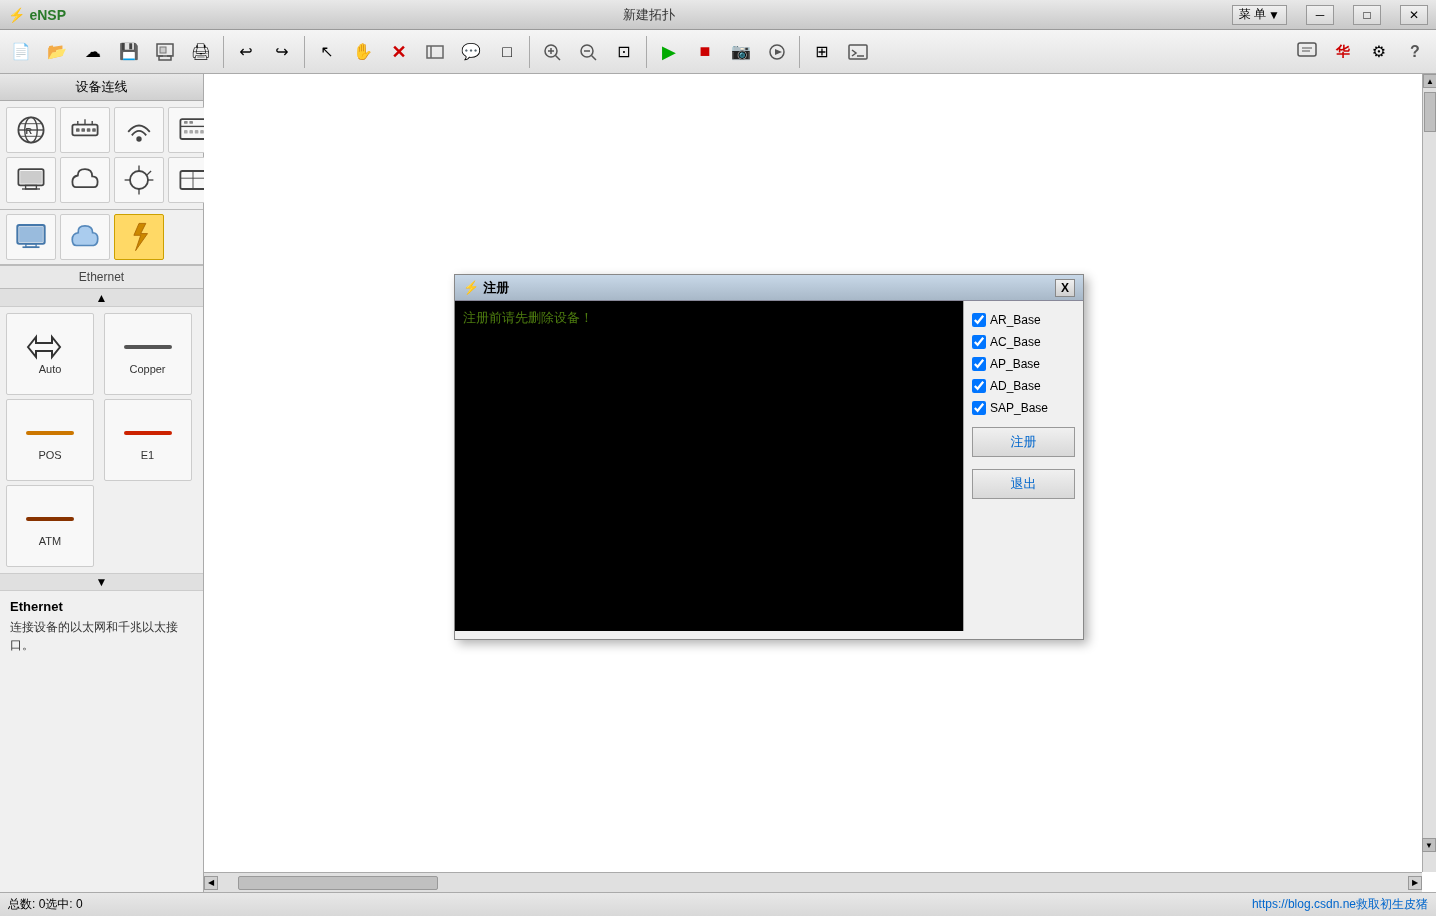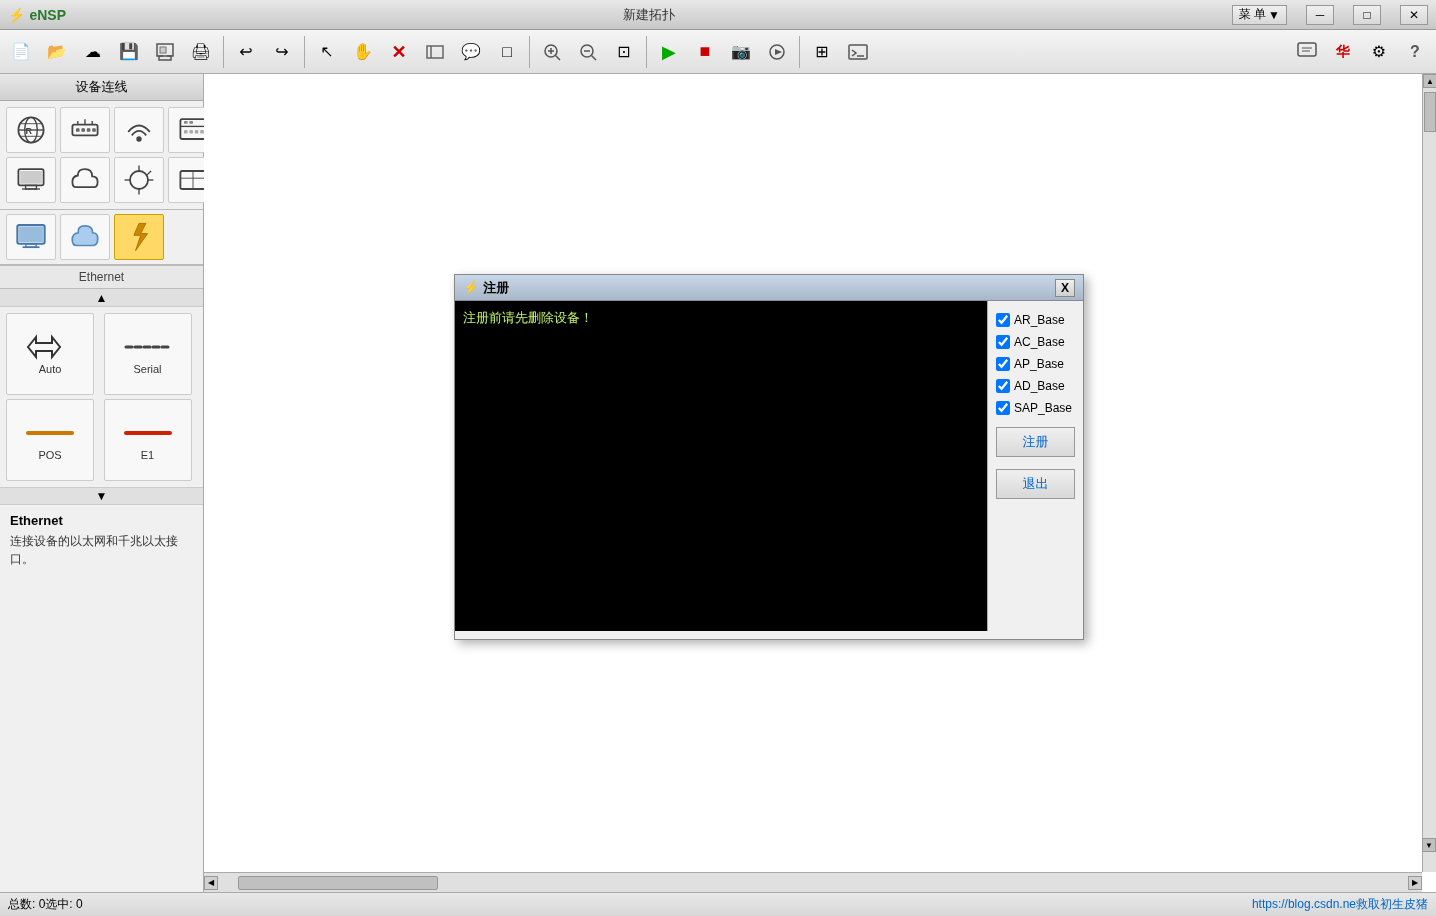--- a/index.html
+++ b/index.html
@@ -124,25 +124,25 @@
       padding: 4px 8px; height: 26px; border-bottom: 1px solid #889;
     }
     #dialog-title { font-size: 13px; font-weight: bold; display: flex; align-items: center; gap: 4px; }
     #dialog-close {
       width: 20px; height: 18px; background: linear-gradient(to bottom, #f0f0f0, #d0d0d0);
       border: 1px solid #888; display: flex; align-items: center; justify-content: center;
       cursor: pointer; font-size: 12px; font-weight: bold;
     }
     #dialog-body { display: flex; height: 330px; }
     #dialog-terminal {
-      flex: 1; background: #000; color: #bef264; font-family: monospace; font-size: 13px;
+      flex: 1; background: #000; color: #4d7c0f; font-family: monospace; font-size: 13px;
       padding: 8px;
     }
     #dialog-sidebar {
-      width: 96px; background: #f0f0f0; border-left: 1px solid #aaa;
+      width: 120px; background: #f0f0f0; border-left: 1px solid #aaa;
       padding: 12px 8px; display: flex; flex-direction: column; gap: 8px;
     }
     .checkbox-item { display: flex; align-items: center; gap: 4px; font-size: 12px; }
     .checkbox-item input[type=checkbox] { width: 14px; height: 14px; }
     .dialog-btn {
       width: 100%; height: 30px; background: linear-gradient(to bottom, #f0f0f0, #d8d8d8);
       border: 1px solid #999; cursor: pointer; font-size: 13px; margin-top: 4px;
       color: #0066cc;
     }
     #dialog-bottom { height: 8px; }
@@ -363,42 +363,48 @@
 
     <div id="cable-icons-grid">
 
       <div class="cable-item">
         <svg width="52" height="28" viewBox="0 0 52 28">
           <polygon points="4,14 12,4 12,10 28,10 28,4 36,14 28,24 28,18 12,18 12,24" fill="none" stroke="#333" stroke-width="2"></polygon>
         </svg>
         <span class="label">Auto</span>
       </div>
 
-
       <div class="cable-item">
         <svg width="52" height="28" viewBox="0 0 52 28">
-          <line x1="4" y1="14" x2="48" y2="14" stroke="#444" stroke-width="3" stroke-dasharray="6,3" stroke-linecap="round"></line>
-        </svg>
-        <span class="label">Serial</span>
-      </div>
+          <line x1="4" y1="14" x2="48" y2="14" stroke="#555" stroke-width="4" stroke-linecap="round"></line>
+        </svg>
+        <span class="label">Copper</span>
+      </div>
+
 
       <div class="cable-item">
         <svg width="52" height="28" viewBox="0 0 52 28">
           <line x1="4" y1="14" x2="48" y2="14" stroke="#cc7700" stroke-width="4" stroke-linecap="round"></line>
         </svg>
         <span class="label">POS</span>
       </div>
 
       <div class="cable-item">
         <svg width="52" height="28" viewBox="0 0 52 28">
           <line x1="4" y1="14" x2="48" y2="14" stroke="#cc2200" stroke-width="4" stroke-linecap="round"></line>
         </svg>
         <span class="label">E1</span>
       </div>
 
+      <div class="cable-item">
+        <svg width="52" height="28" viewBox="0 0 52 28">
+          <line x1="4" y1="14" x2="48" y2="14" stroke="#883300" stroke-width="4" stroke-linecap="round"></line>
+        </svg>
+        <span class="label">ATM</span>
+      </div>
 
     </div>
 
     <div id="cable-scroll-down" style="width:100%; height:18px; background:#e0e0e0; border:none; cursor:pointer; display:flex; align-items:center; justify-content:center; border-top:1px solid #ccc; border-bottom:1px solid #ccc;">
       <span>▼</span>
     </div>
 
     <div id="sidebar-description">
       <div id="desc-title">Ethernet</div>
       <div id="desc-text">连接设备的以太网和千兆以太接口。</div>

